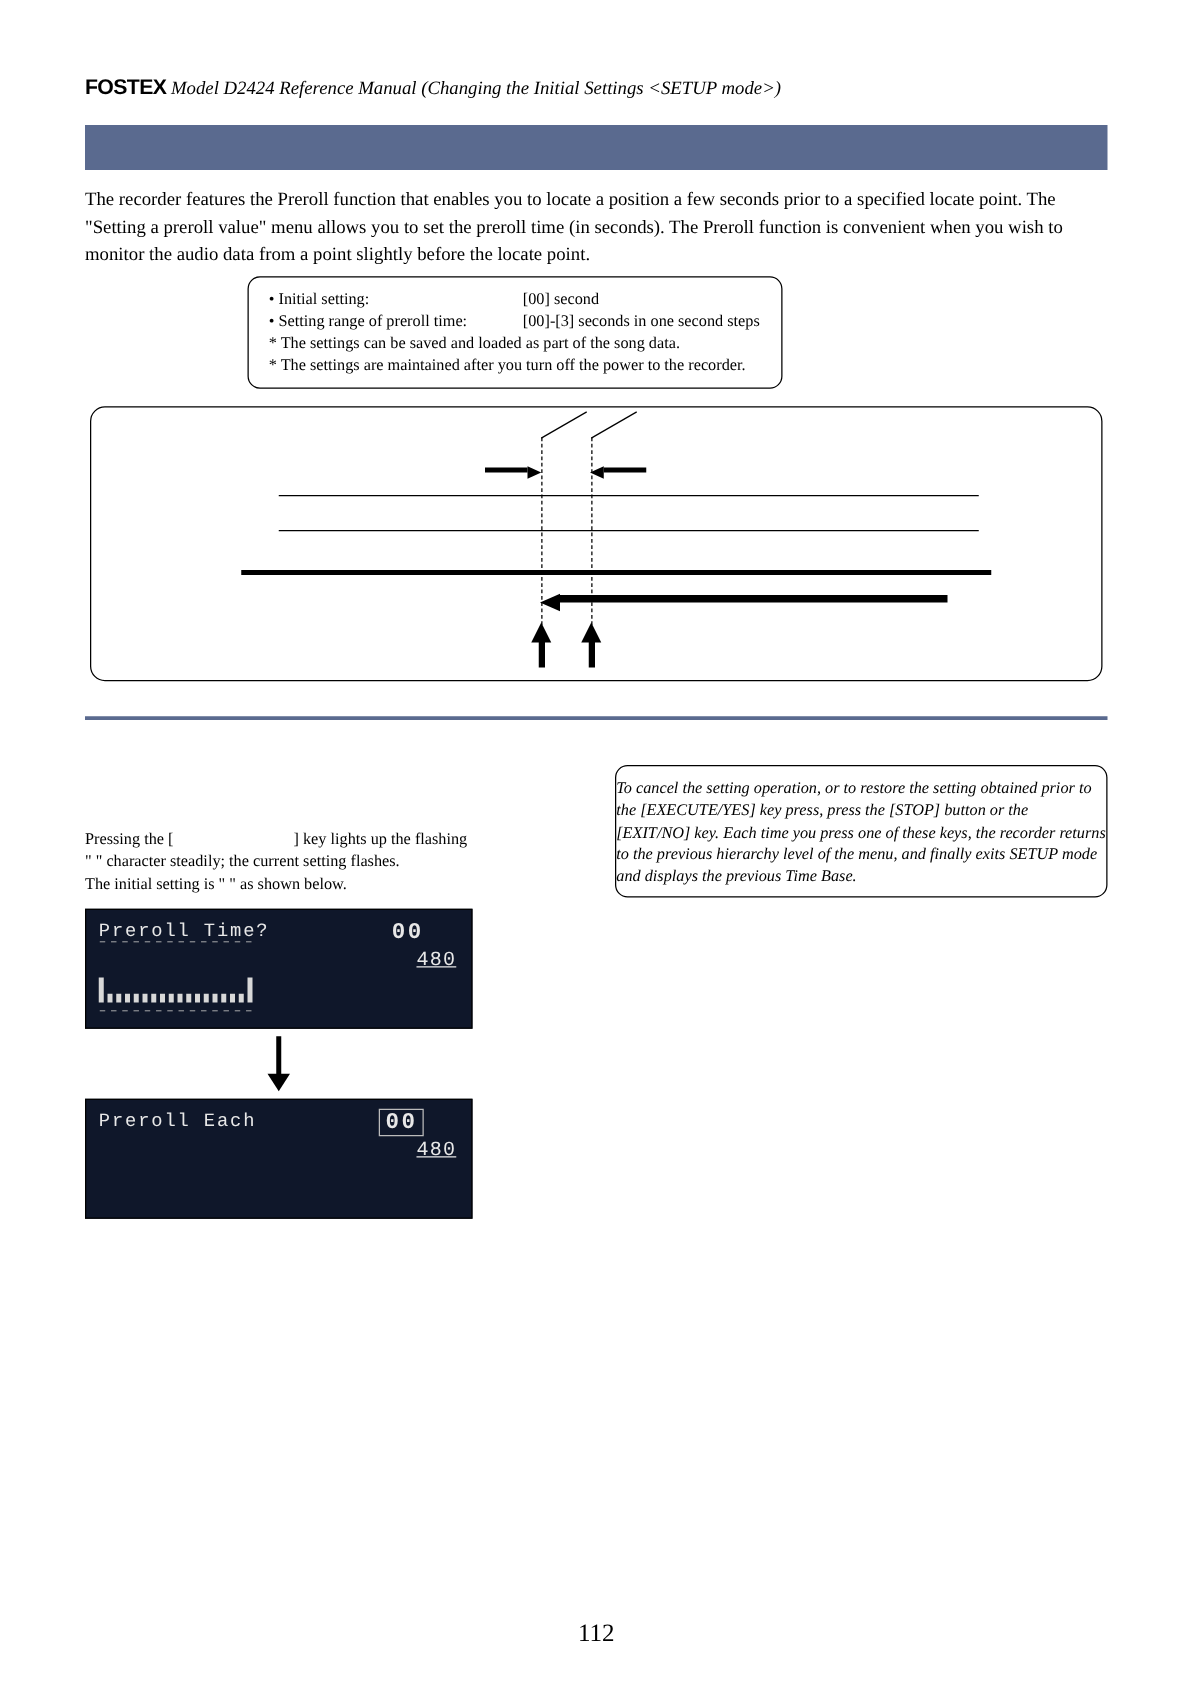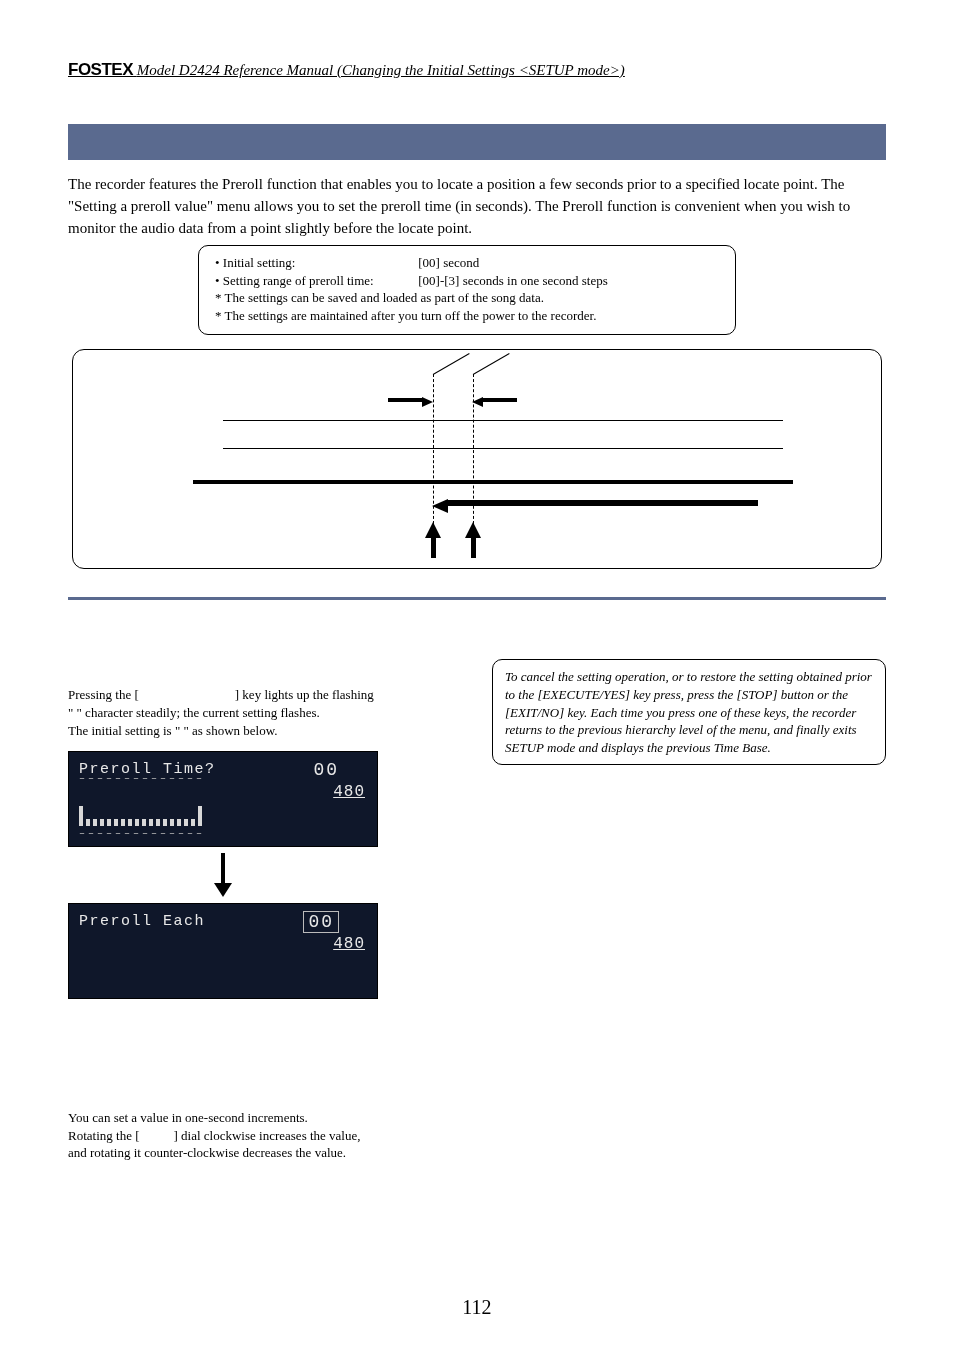--- a/index.html
+++ b/index.html
@@ -8,22 +8,21 @@
     height: 1351px;
     background: #fff;
     font-family: Georgia, 'Times New Roman', serif;
     color: #000;
     position: relative;
     padding: 60px 68px 40px 68px;
   }
   .header {
     font-size: 15px;
     font-style: italic;
-    margin-bottom: 44px;
-    text-decoration: underline;
+    margin-bottom: 20px;
   }
   .logo {
     font-family: Arial, sans-serif;
     font-weight: 900;
     font-style: normal;
     font-size: 17px;
     letter-spacing: -0.5px;
   }
   .title-bar {
     background: #5a6a8f;
@@ -33,21 +32,21 @@
   }
   .intro {
     font-size: 15px;
     line-height: 1.45;
     margin-bottom: 6px;
   }
   .info-box {
     border: 1px solid #000;
     border-radius: 10px;
     padding: 8px 16px 10px 16px;
-    width: 538px;
+    width: 428px;
     margin: 0 0 14px 130px;
     font-family: Georgia, serif;
     font-size: 13px;
     line-height: 1.35;
   }
   .diagram-box {
     border: 1px solid #000;
     border-radius: 12px;
     width: 810px;
     height: 220px;
@@ -86,20 +85,21 @@
     top: 8px; left: 10px;
     font-size: 15px;
     letter-spacing: 1.5px;
   }
   .lcd .big1 {
     position: absolute;
     top: 6px; right: 38px;
     font-size: 18px;
     font-family: 'Courier New', monospace;
     letter-spacing: 2px;
+    font-weight: bold;
   }
   .lcd .big1-box {
     border: 1px solid #bbb;
     padding: 0 4px;
   }
   .lcd .small-right {
     position: absolute;
     top: 30px; right: 12px;
     font-size: 16px;
     letter-spacing: 1px;
@@ -135,25 +135,25 @@
   }
   .arrow-down .head {
     position: absolute; left: 50%; top: 30px; transform: translateX(-50%);
     width: 0; height: 0; border-left: 9px solid transparent; border-right: 9px solid transparent; border-top: 14px solid #000;
   }
   .step-gap { height: 110px; }
   .right-top { margin-top: 0; }
   .cancel-box {
     border: 1px solid #000;
     border-radius: 10px;
-    padding: 8px 12px;
+    padding: 8px 0;
     font-style: italic;
     font-size: 13px;
     line-height: 1.35;
-    margin-top: 29px;
+    margin-top: 6px;
   }
   .page-num {
     position: absolute;
     bottom: 32px;
     left: 0; width: 100%;
     text-align: center;
     font-size: 20px;
     font-family: Georgia, serif;
   }
   
@@ -276,27 +276,20 @@
       </div>
       <div class="lcd">
         <div class="line1">Preroll Each</div>
         <div class="big1"><span class="big1-box">00</span></div>
         <div class="small-right">480</div>
       </div>
     </div>
 
     <div class="step-gap"></div>
 
-    <div>
-      <div>You can set a value in one-second increments.</div>
-      <div>
-        <span>Rotating the [</span><span style="display:inline-block;width:34px"></span><span>] dial clockwise increases the value,</span>
-      </div>
-      <div>and rotating it counter-clockwise decreases the value.</div>
-    </div>
   </div>
 
   <div class="col col-right">
     <div class="cancel-box">To cancel the setting operation, or to restore the setting obtained prior to the [EXECUTE/YES] key press, press the [STOP] button or the [EXIT/NO] key.  Each time you press one of these keys, the recorder returns to the previous hierarchy level of the menu, and finally exits SETUP mode and displays the previous Time Base.</div>
   </div>
 </div>
 
 <div class="page-num">112</div>
 
 </body></html>

